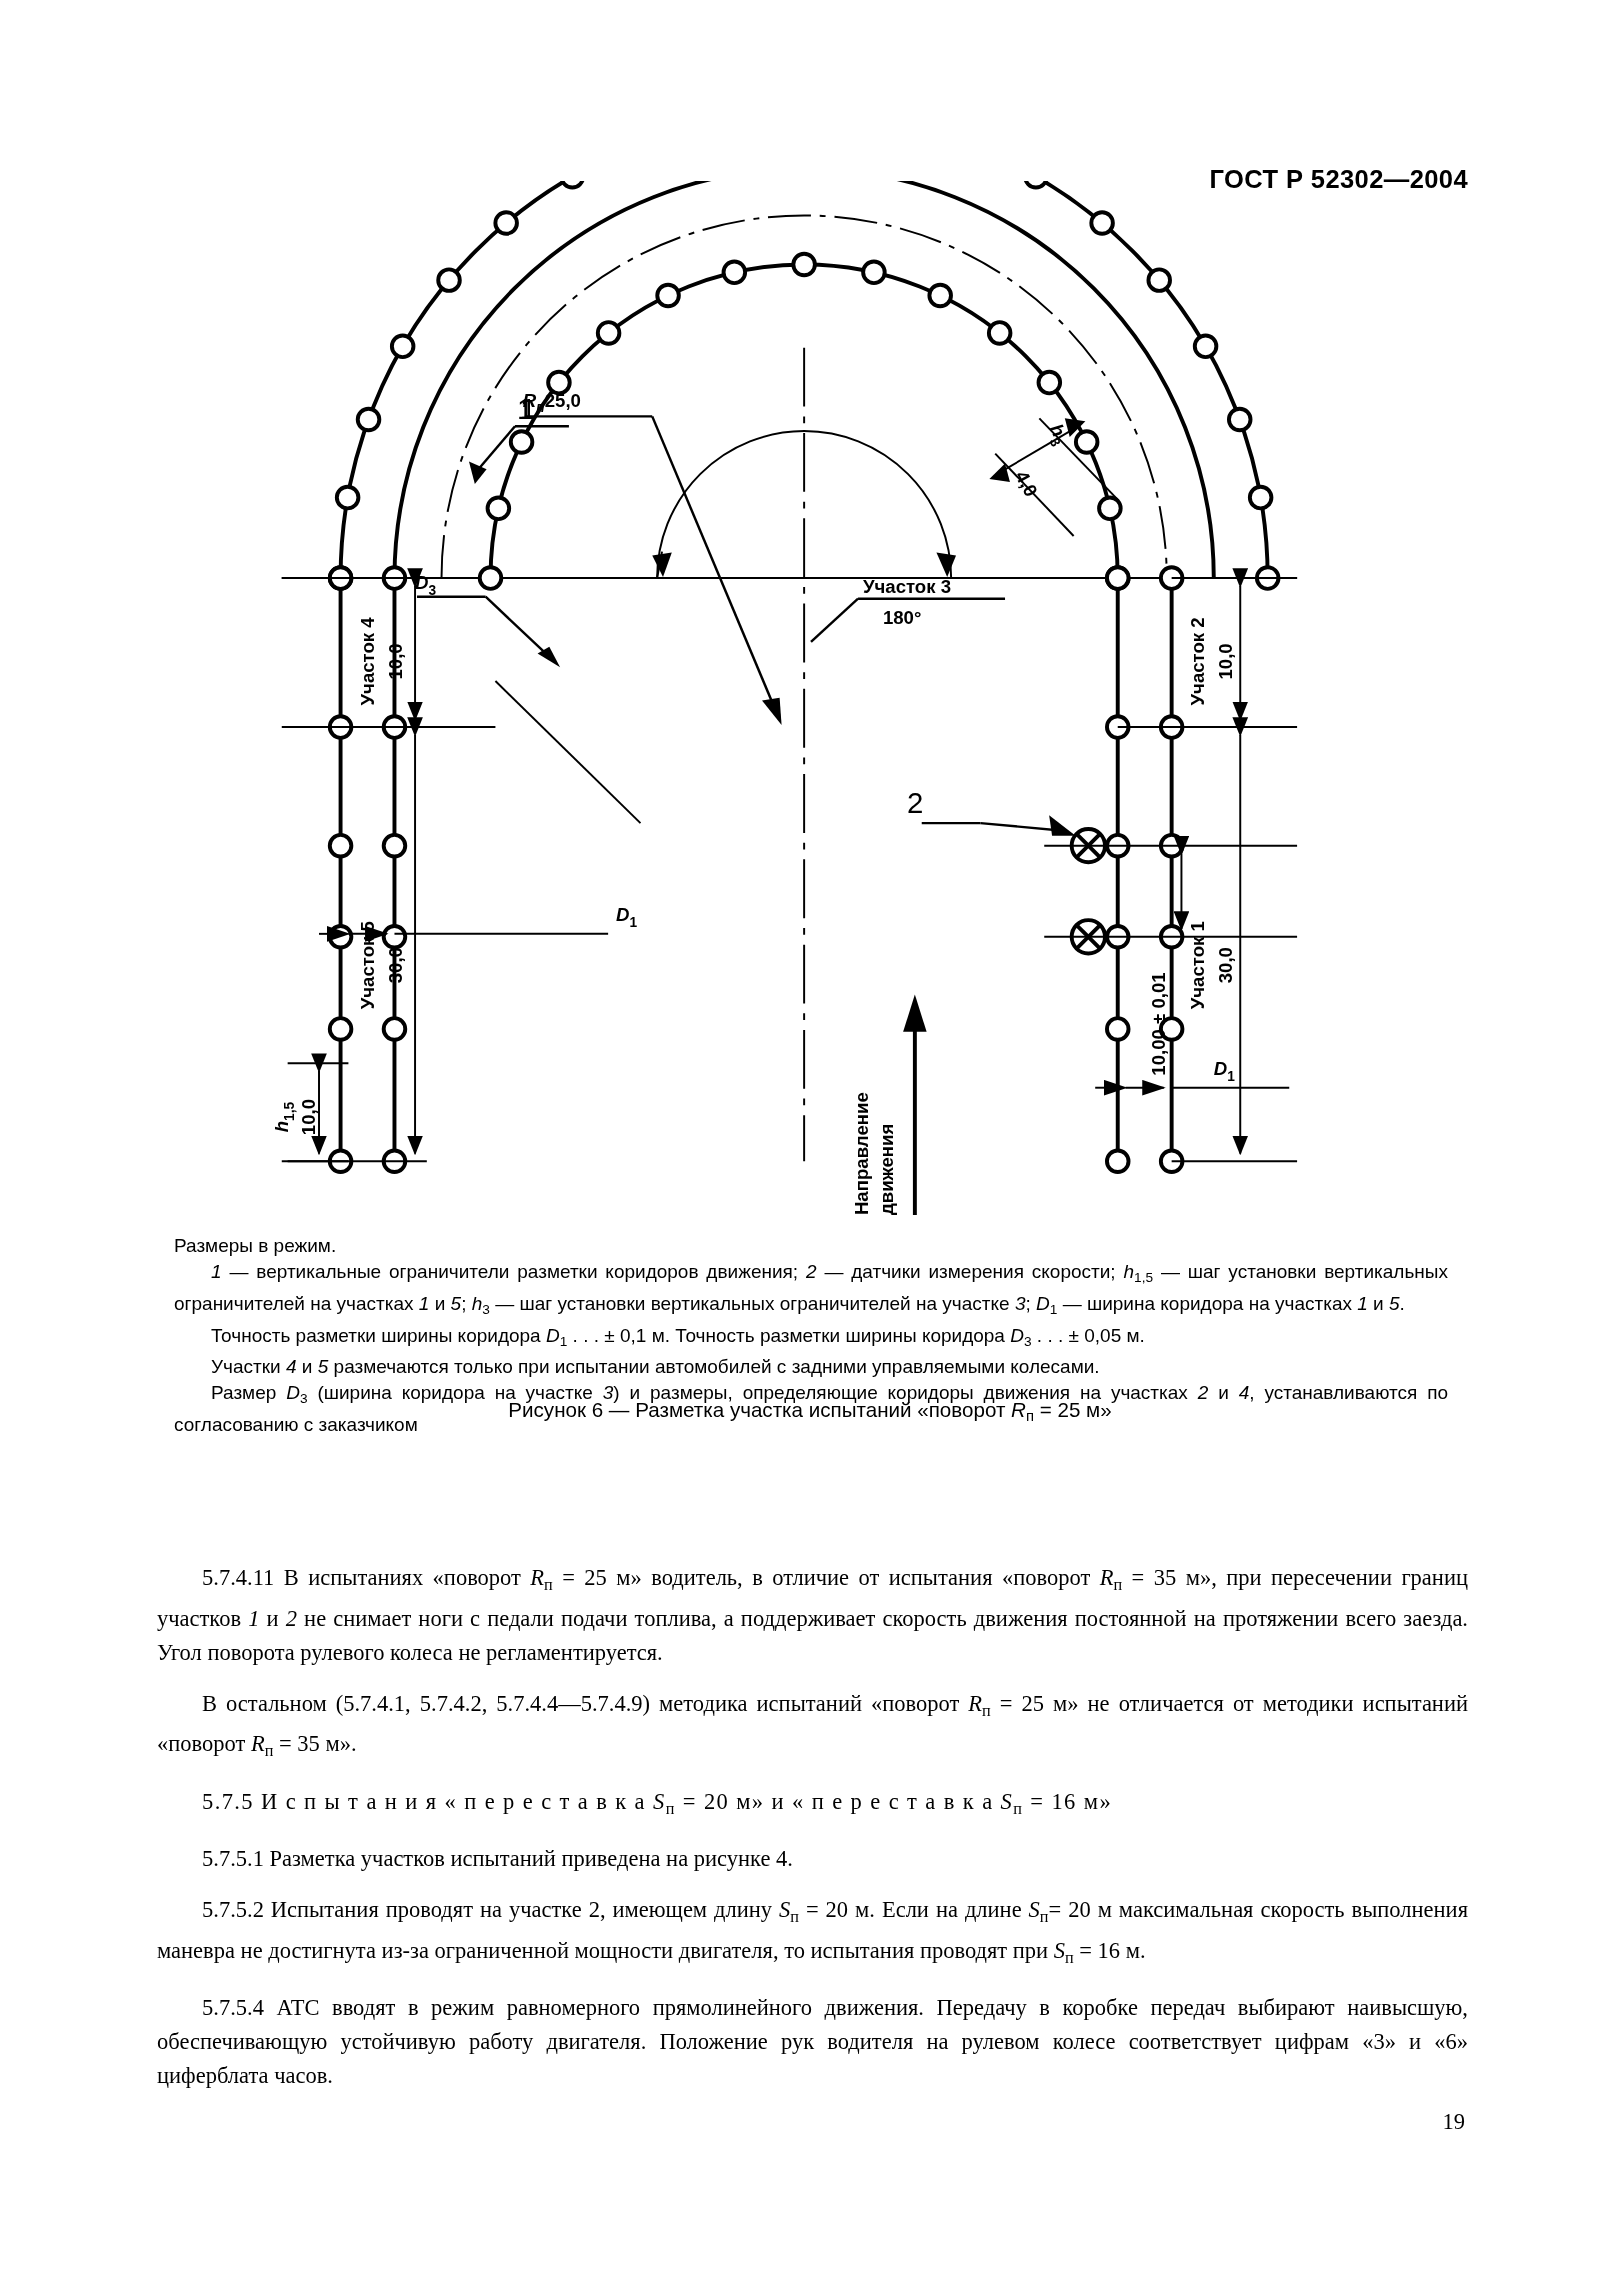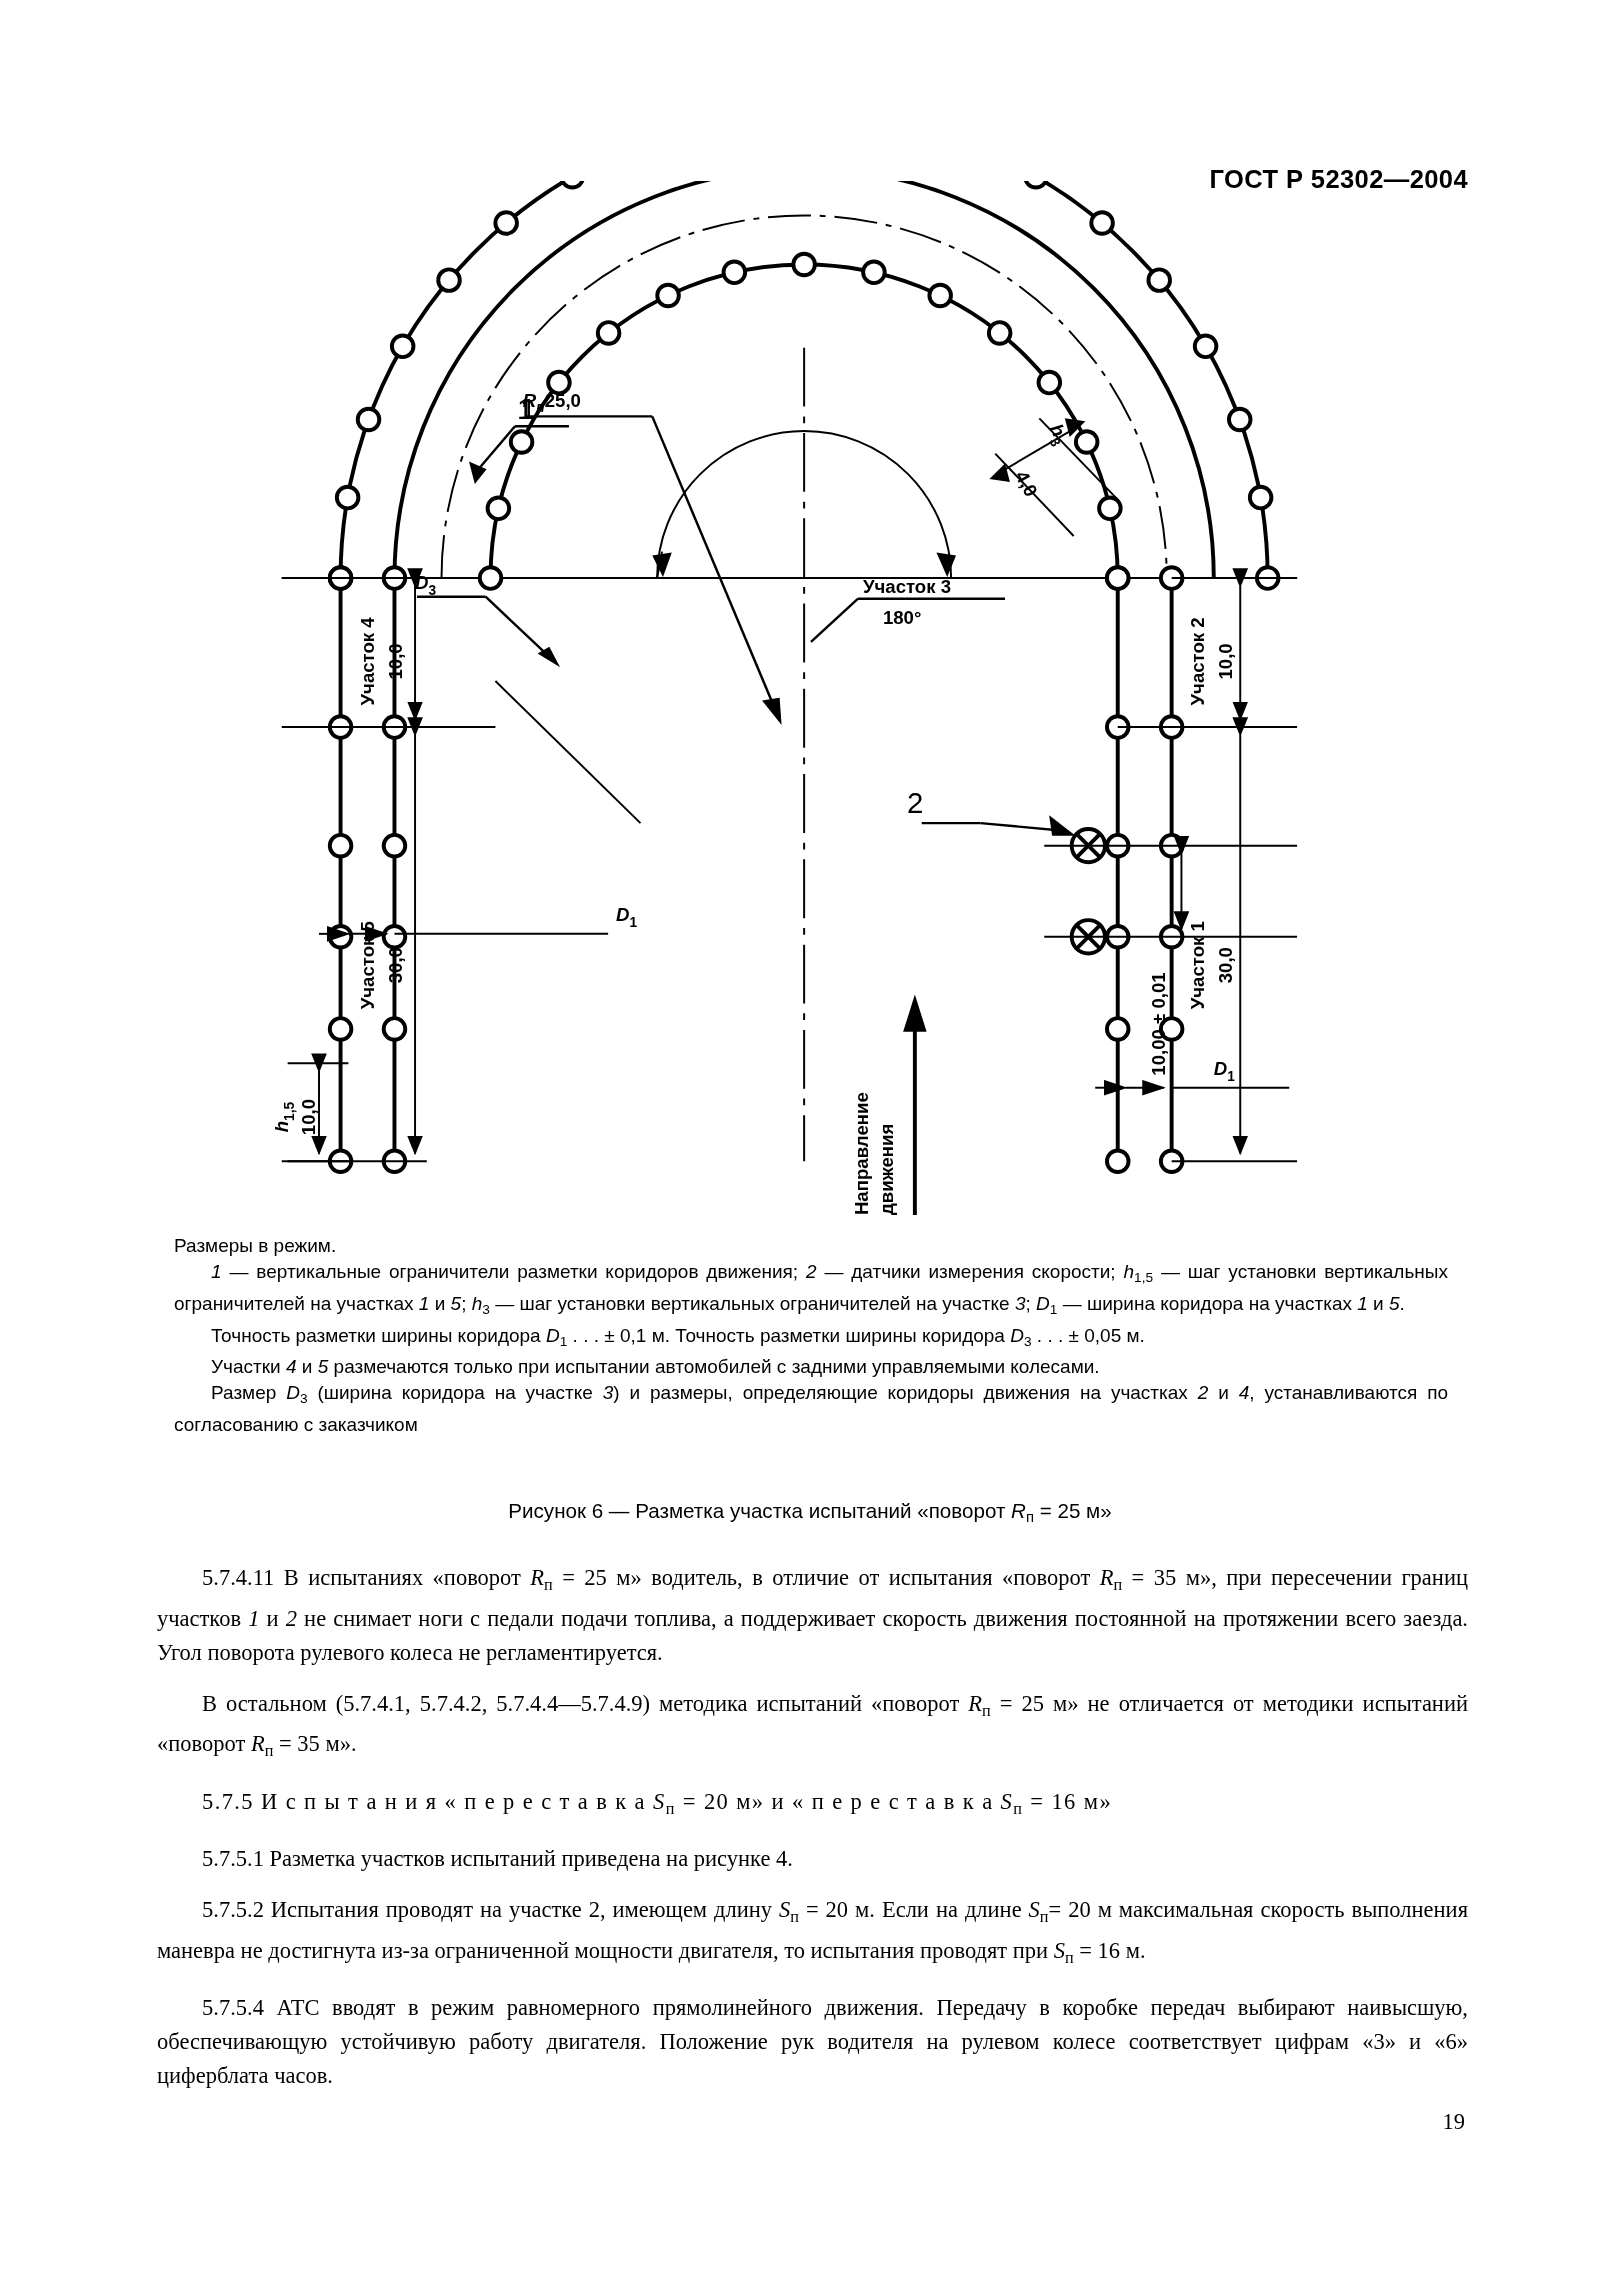--- a/index.html
+++ b/index.html
@@ -60,21 +60,21 @@
     margin: 0;
     text-indent: 37px;
   }
   .notes p.noindent { text-indent: 0; }
   .notes i { font-style: italic; }
   sub { font-size: 0.72em; vertical-align: -0.28em; }
 
   .fig-caption {
     position: absolute;
     left: 0;
-    top: 1499px;
+    top: 1398px;
     width: 1620px;
     text-align: center;
     font-size: 20.6px;
   }
 
   
   .body-text {
     position: absolute;
     left: 157px;
     top: 1544px;

